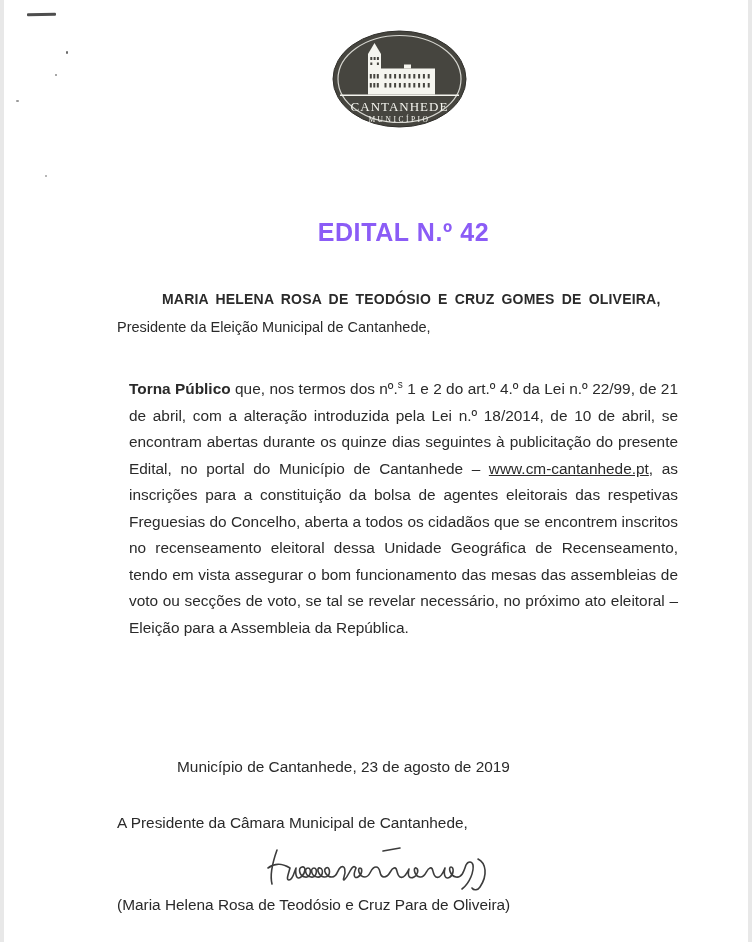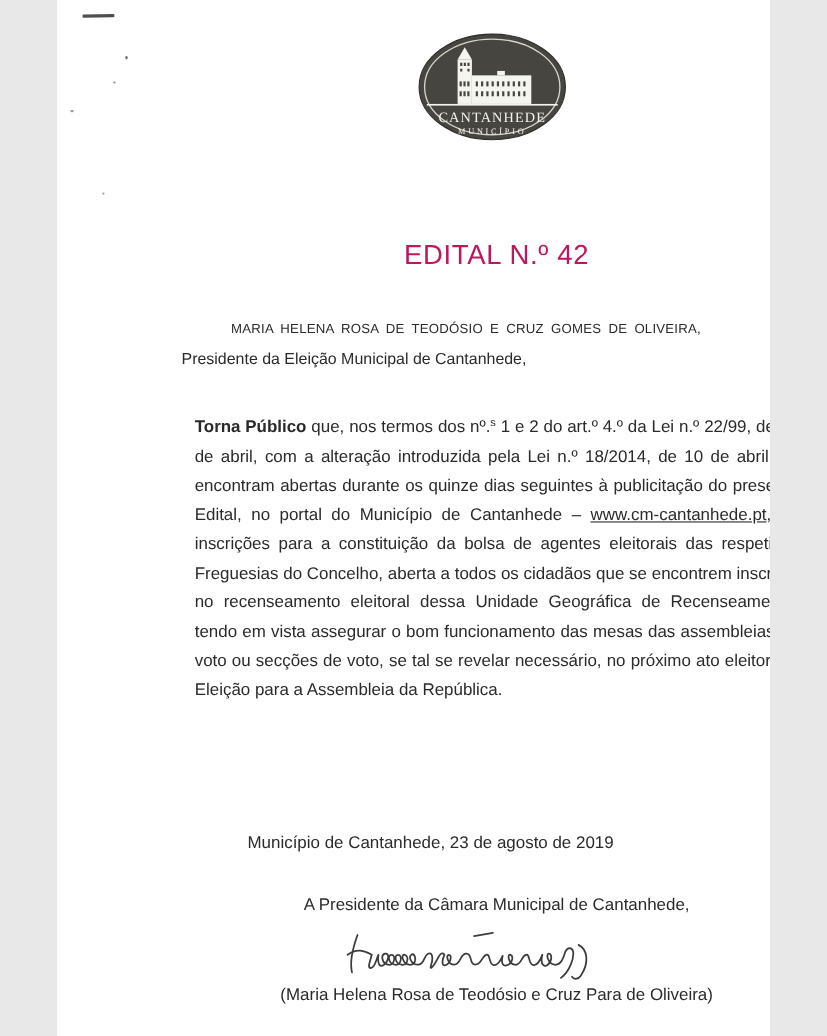--- a/index.html
+++ b/index.html
@@ -1,58 +1,58 @@
 <!DOCTYPE html>
 <html style="--page-bg: #ffffff; --ink: #2a2a2a; --logo-fill: #46453f; --logo-text: #f5f5ef;"><head>
 <meta charset="utf-8">
 <style>
   html,body{margin:0;padding:0;background:#e8e8e8;}
   .page{
     position:relative;
-    width:648px;height:942px;
+    width:744px;height:942px;
     background:var(--page-bg,#ffffff);
     font-family:"Liberation Sans","DejaVu Sans",sans-serif;
     color:var(--ink,#2a2a2a);
     overflow:hidden;
     margin:0 auto;
   }
   
   .artifact{position:absolute;background:#5a5a5a;border-radius:1px;}
   .a-dash{left:23px;top:13px;width:29px;height:3px;background:#4e4e4e;transform:rotate(-1deg);}
   .a-s1{left:62px;top:51px;width:2px;height:3px;background:#6b6b6b;}
   .a-s2{left:51px;top:74px;width:2px;height:2px;background:#8a8a8a;}
   .a-s3{left:12px;top:100px;width:3px;height:2px;background:#9a9a9a;}
   .a-s4{left:41px;top:175px;width:2px;height:2px;background:#9f9f9f;}
   
   .logo{position:absolute;left:328px;top:30px;width:135px;height:98px;}
   .logo svg{display:block;}
   .logo .emblem-text{font-family:"Liberation Serif","DejaVu Serif",serif;}
   
   .title{
     position:absolute;left:113px;top:218px;width:573px;margin:0;
-    text-align:center;font-size:25px;font-weight:normal;letter-spacing:.6px;
-    color:#be185d;
+    text-align:center;font-size:25px;font-weight:bold;letter-spacing:.6px;
+    color:#8b5cf6;
   }
   
   .intro{position:absolute;left:113px;top:286px;width:573px;line-height:27.5px;font-size:14.5px;}
   .intro p{margin:0;}
-  .name-line{font-weight:normal;text-indent:45px;word-spacing:3px;font-size:12px;letter-spacing:.2px;white-space:nowrap;}
+  .name-line{font-weight:bold;text-indent:45px;word-spacing:3px;font-size:14px;letter-spacing:.2px;white-space:nowrap;}
   
   .body{
     position:absolute;left:113px;top:364px;width:573px;
     font-size:15.4px;line-height:26.5px;text-align:justify;
   }
   .body p{margin:12px;}
   .body sup{font-size:10px;line-height:0;}
   
   .dateline{
     position:absolute;left:113px;top:750px;width:573px;margin:8px;
     font-size:15.4px;text-indent:52px;
   }
-  .sig-block{position:absolute;left:113px;top:814px;width:573px;text-align:center;font-size:15.4px;}
+  .sig-block{position:absolute;left:113px;top:814px;width:573px;font-size:15.4px;}
   .sig-block p{margin:0;}
   .signature-svg{display:block;margin:6px auto 2px;transform:translateX(-16px);}
   .signature-svg path{stroke:#3c3c3c;stroke-width:1.6;fill:none;stroke-linecap:round;stroke-linejoin:round;}
 </style>
 </head>
 <body>
 
 <div class="page">
 
   <div class="artifact a-dash"></div>

